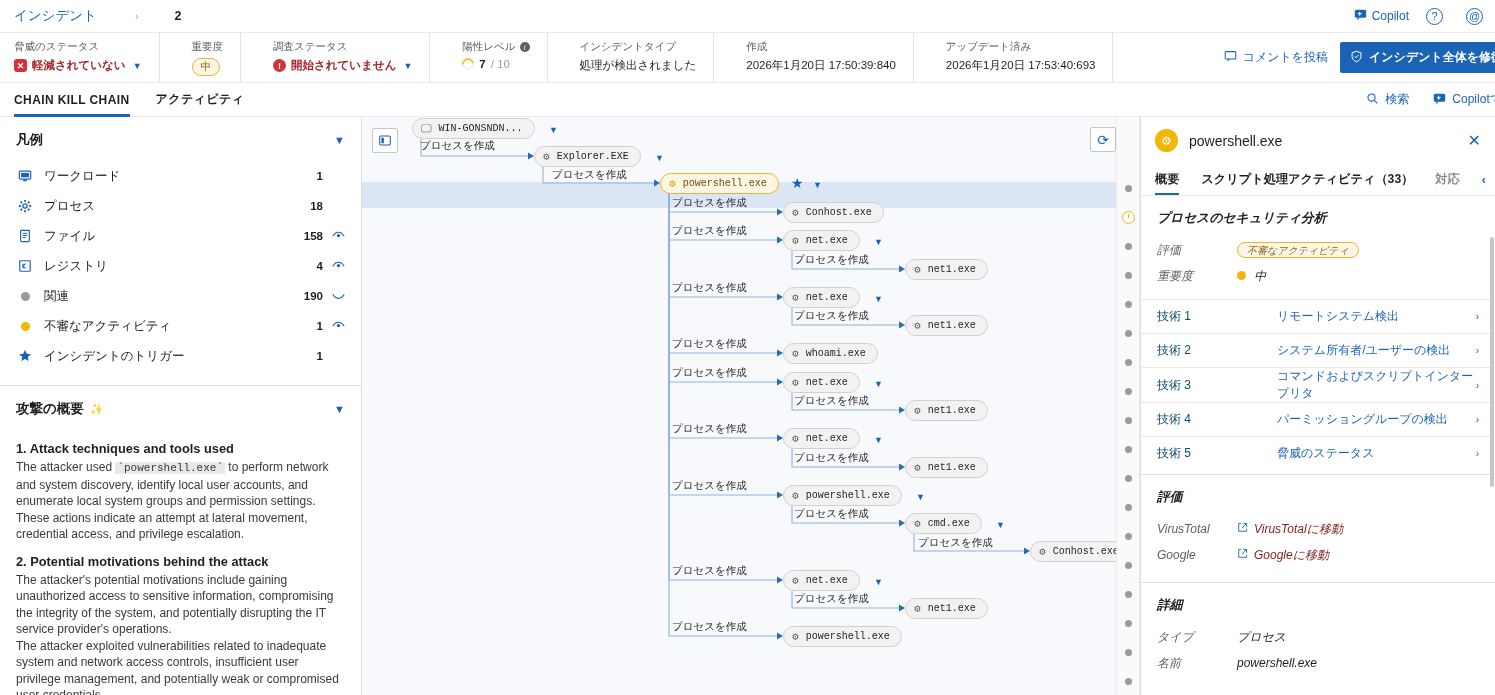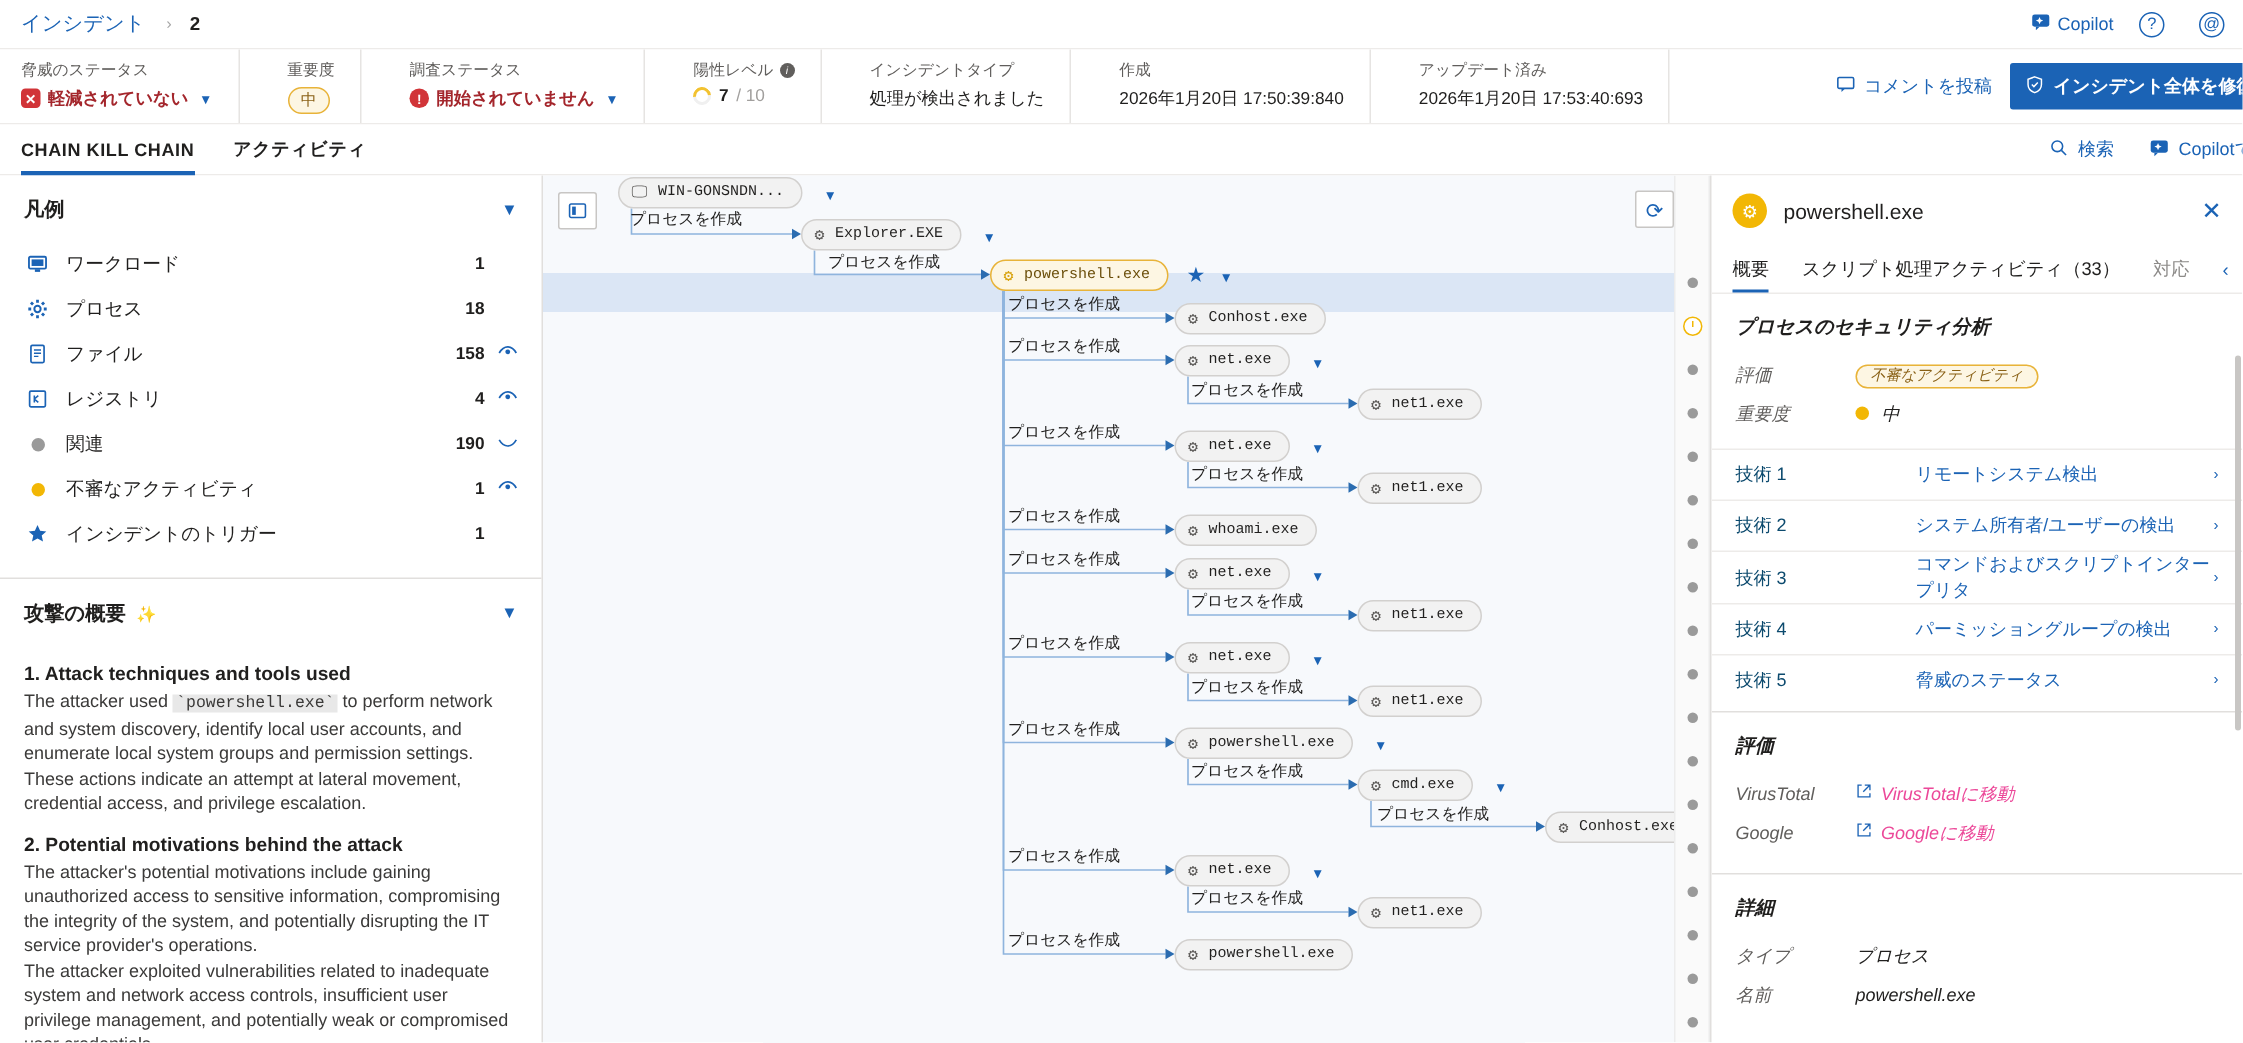--- a/index.html
+++ b/index.html
@@ -8,21 +8,21 @@
     font-family: "Liberation Sans", sans-serif;
     font-size: 12px;
     color: #323130;
     background: #ffffff;
   }
   .app { width:1495px; height:695px; position:relative; display:flex; flex-direction:column; }
 
   
   .crumb-bar {
     height:33px; min-height:33px; display:flex; align-items:center;
-    padding:0 14px; border-bottom:1px solid #edebe9; background:#fff;
+    padding:0 14px; border-bottom:1px solid #edebe9; background:#fff;gap:24px;
   }
   .crumb-link { color:#1b63b5; font-size:13.5px; cursor:pointer; }
   .crumb-sep { color:#a6a6a6; margin:0 12px 0 14px; font-size:11px; }
   .crumb-cur { color:#201f1e; font-size:12.5px; font-weight:600; }
   .crumb-right { margin-left:auto; display:flex; align-items:center; gap:17px; padding-right:4px;}
   .copilot-link { display:flex; align-items:center; gap:5px; color:#1b63b5; font-size:12px; cursor:pointer; }
   .ic-circ { width:17px; height:17px; border:1.4px solid #1b63b5; border-radius:50%;
              color:#1b63b5; font-size:11px; display:flex; align-items:center; justify-content:center; }
   .ic-circ.clip { position:relative; right:-6px; }
 
@@ -116,39 +116,39 @@
 
   
   .rpanel { width:355px; min-width:355px; background:#fff; border-left:1px solid #e1dfdd;
             display:flex; flex-direction:column; overflow:hidden; }
   .rp-head { display:flex; align-items:center; gap:11px; padding:12px 14px; }
   .rp-ic { width:23px;height:23px;border-radius:50%;background:#f2b705;color:#fff;
            display:flex;align-items:center;justify-content:center;font-size:12px; }
   .rp-title { font-size:14px; color:#201f1e; }
   .rp-x { margin-left:auto; color:#1b63b5; font-size:16px; cursor:pointer; }
   .rp-tabs { display:flex; align-items:center; gap:22px; padding:0 14px; border-bottom:1px solid #edebe9; }
-  .rp-tab { font-size:12.2px; font-weight:400; color:#201f1e; height:31px; display:flex;
+  .rp-tab { font-size:12.2px; font-weight:700; color:#201f1e; height:31px; display:flex;
             align-items:center; cursor:pointer; position:relative; white-space:nowrap; }
   .rp-tab.act::after { content:""; position:absolute; left:0; right:0; bottom:0; height:2.5px; background:#1b63b5; }
   .rp-tab.fade { color:#8d8b89; }
   .rp-body { flex:1; overflow:hidden; padding:0 0 0 0; }
   .rp-sec { padding:14px 16px 10px;font-style:italic; }
   .rp-h { font-size:12.8px; font-weight:700; color:#201f1e; margin-bottom:10px; }
   .kv { display:flex; align-items:center; min-height:26px; font-size:12px; }
   .kv .k { width:80px; color:#605e5c; flex:none; }
   .kv .v { color:#201f1e; }
   .pill-sus { border:1px solid #e8b339; background:#fdf6e3; border-radius:9px; font-size:10px;
               color:#8a6116; padding:1.5px 9px; }
   .tech-row { display:flex; align-items:center; min-height:34px; font-size:12px;
               border-top:1px solid #edebe9; padding:0 16px; cursor:pointer; }
   .tech-row .k { width:80px; color:#0c4a6e; flex:none; }
   .tech-row .v { color:#1b63b5;margin-left:40px; }
   .tech-row .arr { margin-left:auto; color:#1b63b5; font-size:10px; }
   .rp-div { border-top:1px solid #e1dfdd; margin-top:4px; }
-  .lnk { color:#ec4899; display:inline-flex; align-items:center; gap:6px; cursor:pointer; }
+  .lnk { color:#7f1d1d; display:inline-flex; align-items:center; gap:6px; cursor:pointer; }
   .rp-scroll { position:absolute; right:1px; top:120px; width:4px; height:250px;
                background:#c8c6c4; border-radius:2px; }
 </style>
 </head>
 <body>
 
 <div class="app">
 
   <div class="crumb-bar">
     <span class="crumb-link">インシデント</span>

